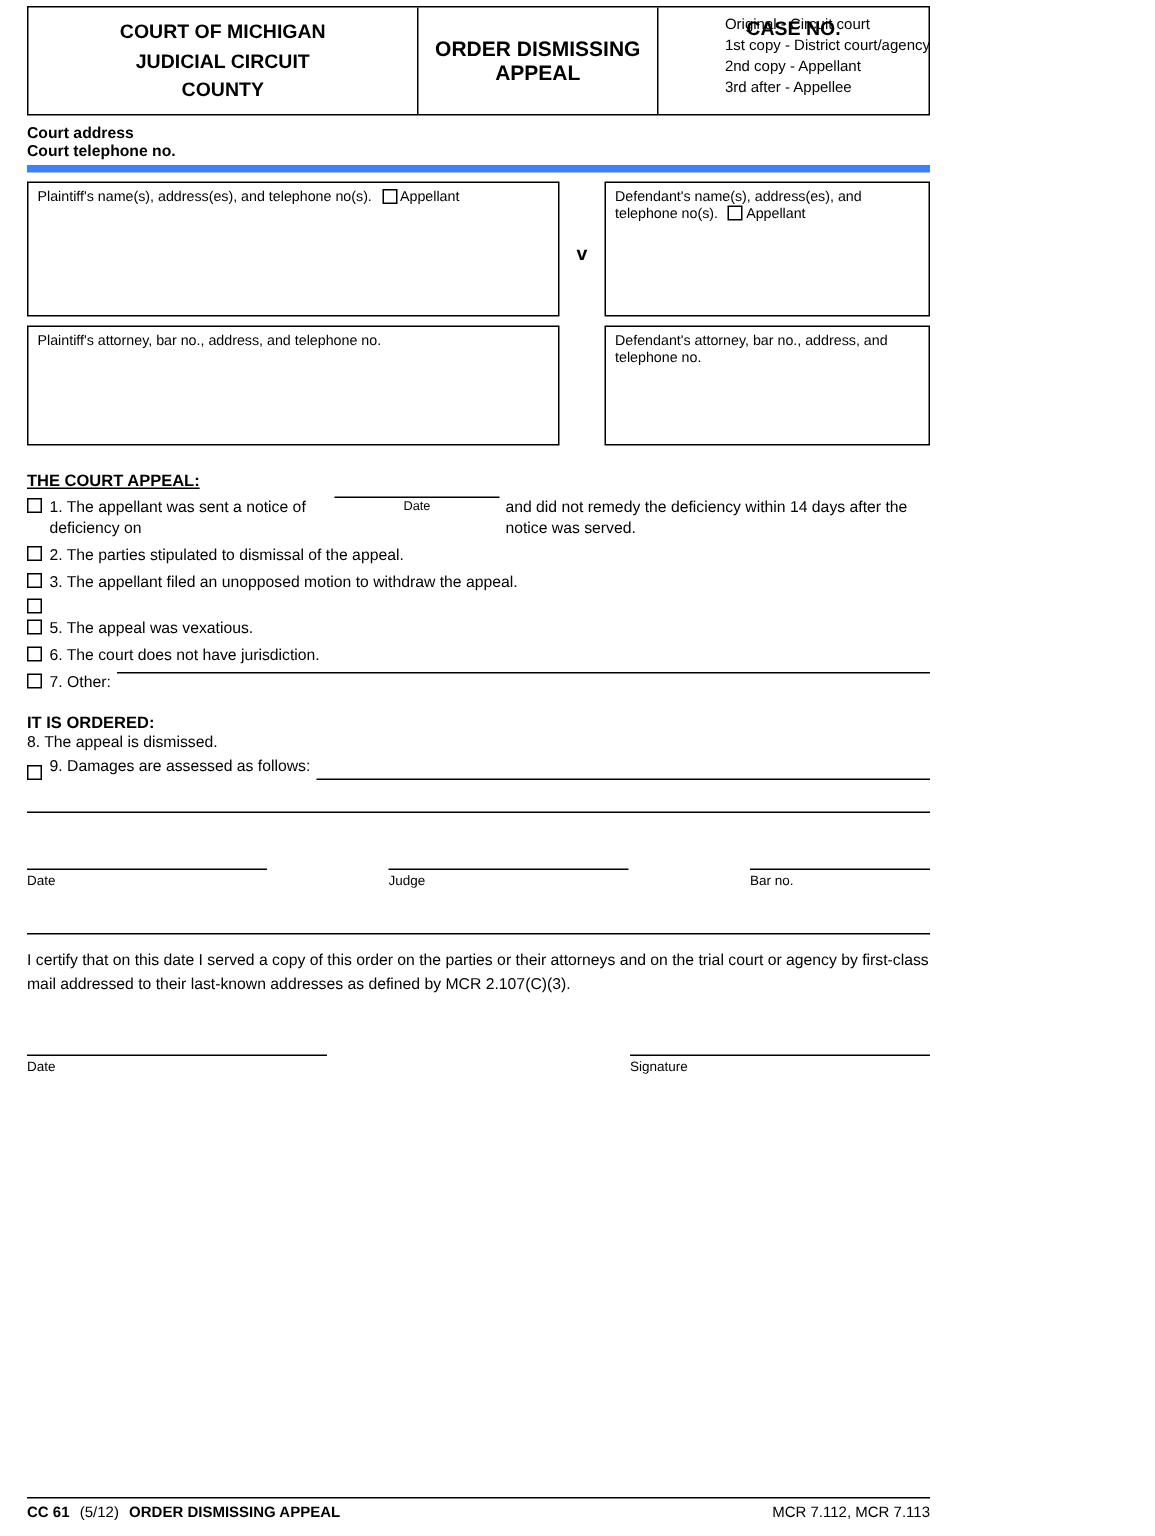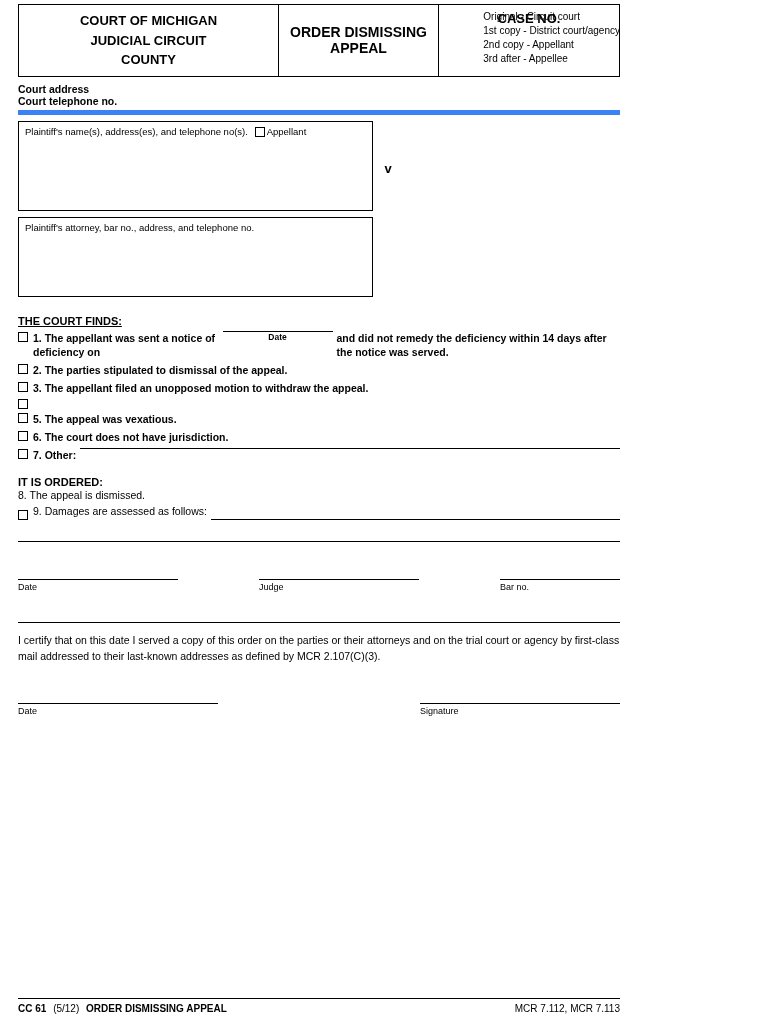--- a/index.html
+++ b/index.html
@@ -127,21 +127,20 @@
       font-weight: bold;
       text-decoration: underline;
       margin-bottom: 4px;
     }
     .finding-item {
       display: flex;
       align-items: flex-start;
       margin-bottom: 3px;
       font-size: 10.5px;
       line-height: 1.4;
-      font-weight: bold;
     }
     .checkbox {
       display: inline-block;
       width: 10px;
       height: 10px;
       border: 1px solid #000;
       margin-right: 5px;
       flex-shrink: 0;
       margin-top: 1px;
     }
@@ -335,24 +334,34 @@
       </div>
       <div class="box-attorney">
         <span>Plaintiff's attorney, bar no., address, and telephone no.</span>
       </div>
     </div>
 
     <div class="mid-v">
       <span>v</span>
     </div>
 
+    <div class="right-parties">
+      <div class="box box-top">
+        <span>Defendant's name(s), address(es), and telephone no(s).</span>
+        <span class="appellant-check"></span>
+        <span>Appellant</span>
+      </div>
+      <div class="box-attorney">
+        <span>Defendant's attorney, bar no., address, and telephone no.</span>
+      </div>
+    </div>
   </div>
 
   <div class="findings-section">
-    <div class="findings-title">THE COURT FINDS:</div>
+    <div class="findings-title">THE COURT APPEAL:</div>
 
     <div class="finding-item">
       <span class="checkbox"></span>
       <span>1. The appellant was sent a notice of deficiency on</span>
       <span class="inline-date-block">
         <span class="inline-date-line"></span>
         <span class="inline-date-label">Date</span>
       </span>
       <span>and did not remedy the deficiency within 14 days after the notice was served.</span>
     </div>

